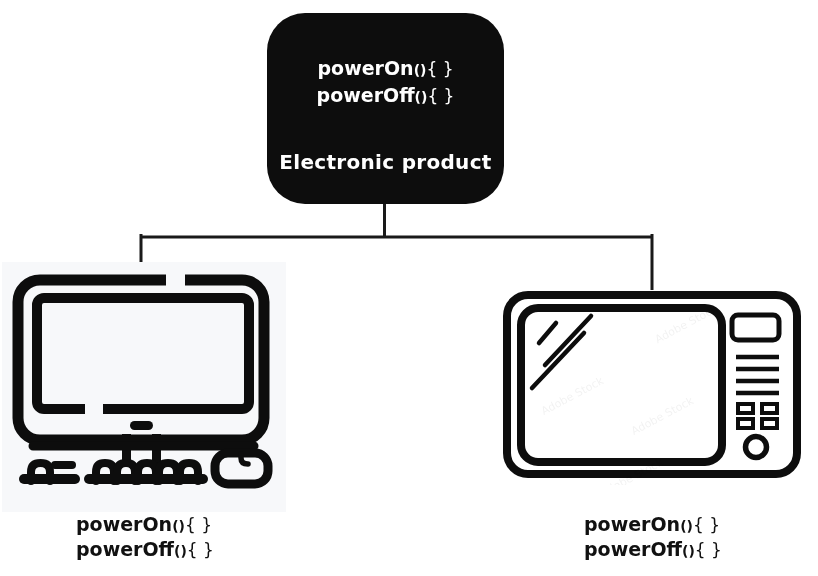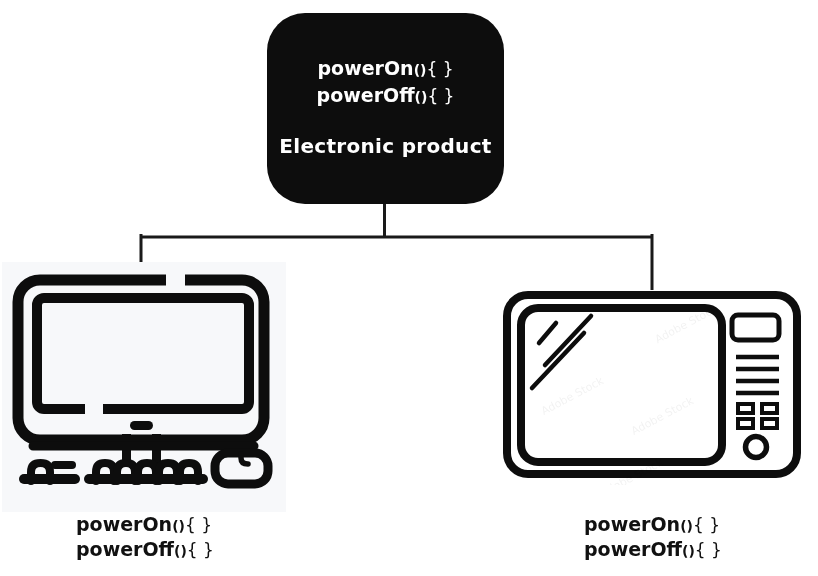--- a/index.html
+++ b/index.html
@@ -9,21 +9,21 @@
   }
   .connectors { position:absolute; left:0; top:0; }
   .parent-box {
     position:absolute; left:267px; top:13px; width:237px; height:191px;
     background:#0d0d0d; border-radius:38px; color:#ffffff; text-align:center;
     padding-top:43px; box-sizing:border-box;
   }
   .method { font-weight:700; font-size:19px; line-height:25px; white-space:nowrap; }
   .mparens { font-size:14px; font-weight:700; }
   .mbraces { font-size:17px; font-weight:400; }
-  .ptitle { margin-top:24px; font-size:20px; font-weight:700; letter-spacing:0.3px; }
+  .ptitle { margin-top:40px; font-size:20px; font-weight:700; letter-spacing:0.3px; }
   .computer-block { position:absolute; left:2px; top:262px; width:284px; height:250px; background:#f7f8fa; }
   .microwave-block { position:absolute; left:495px; top:290px; width:310px; height:195px; background:#ffffff; }
   .labels { position:absolute; color:#111111; }
   .labels .method { line-height:23px; text-align:left; }
   .labels-left { left:76px; top:513px; }
   .labels-right { left:584px; top:513px; }
 </style>
 </head>
 <body>
 

